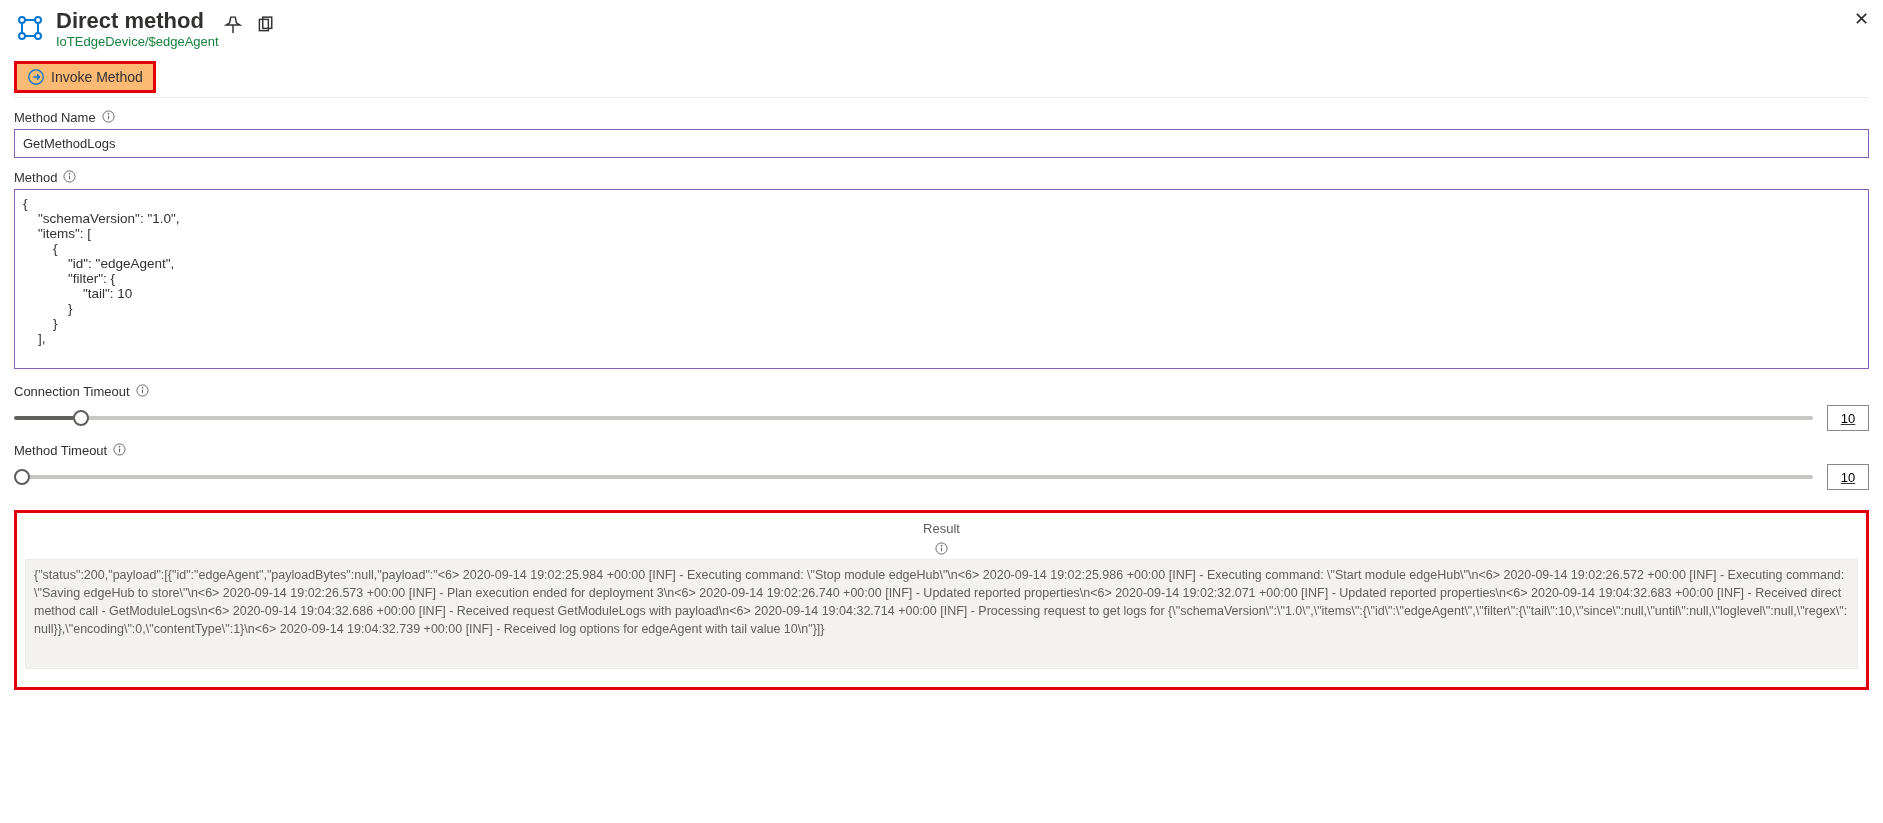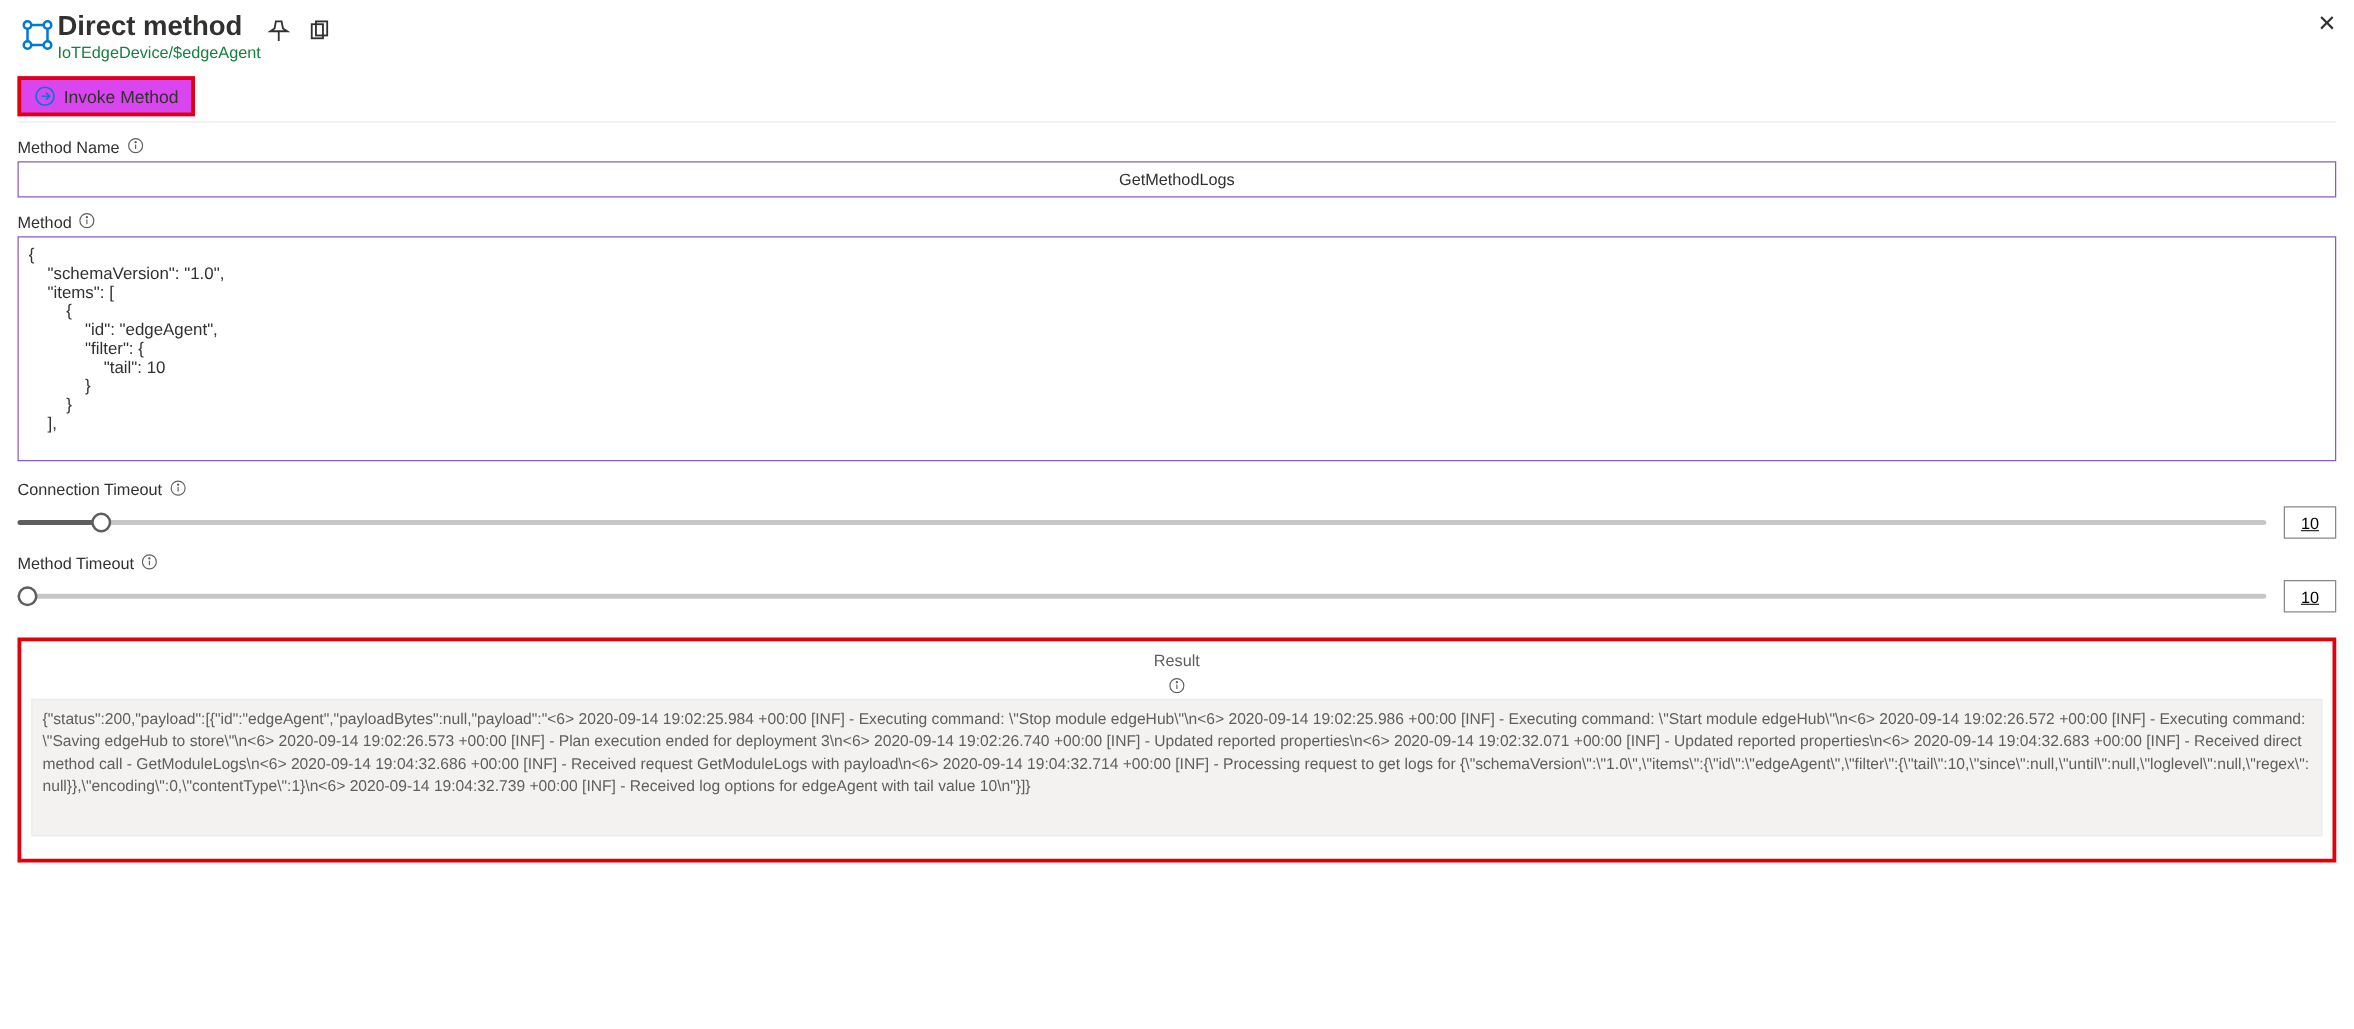--- a/index.html
+++ b/index.html
@@ -6,20 +6,21 @@
   body {
     font-family: "Segoe UI", Arial, sans-serif;
     font-size: 13px;
     color: #323130;
     background: #ffffff;
     padding: 8px 14px;
   }
   .header {
     display: flex;
     align-items: flex-start;
+    gap: 10px;
     position: relative;
   }
   .header-icon {
     width: 32px; height: 32px;
     color: #0078d4;
     flex-shrink: 0;
     margin-top: 4px;
   }
   .header-main { flex: 1; }
   .page-title {
@@ -56,21 +57,21 @@
     padding-bottom: 4px;
   }
   .invoke-btn {
     display: inline-flex;
     align-items: center;
     gap: 6px;
     border: 3px solid #e3000b;
     padding: 4px 10px;
     font-size: 14px;
     color: #323130;
-    background: #d946ef;
+    background: #fdba74;
     cursor: pointer;
   }
   .invoke-btn .arrow-icon { color: #0078d4; width: 18px; height: 18px; }
 
   .field-block { margin-top: 12px; }
   .field-label {
     font-size: 13px;
     color: #323130;
     margin-bottom: 4px;
     display: flex;
@@ -80,21 +81,20 @@
     width: 13px; height: 13px; color: #605e5c;
   }
   .text-input {
     width: 100%;
     border: 1px solid #8a5db6;
     padding: 6px 8px;
     font-size: 13px;
     font-family: inherit;
     color: #323130;
     outline: none;
-    text-align: center;
   }
   .payload-area {
     width: 100%;
     height: 180px;
     border: 1px solid #8a5db6;
     padding: 6px 8px;
     font-size: 13.5px;
     font-family: "Segoe UI", Arial, sans-serif;
     color: #323130;
     resize: none;

